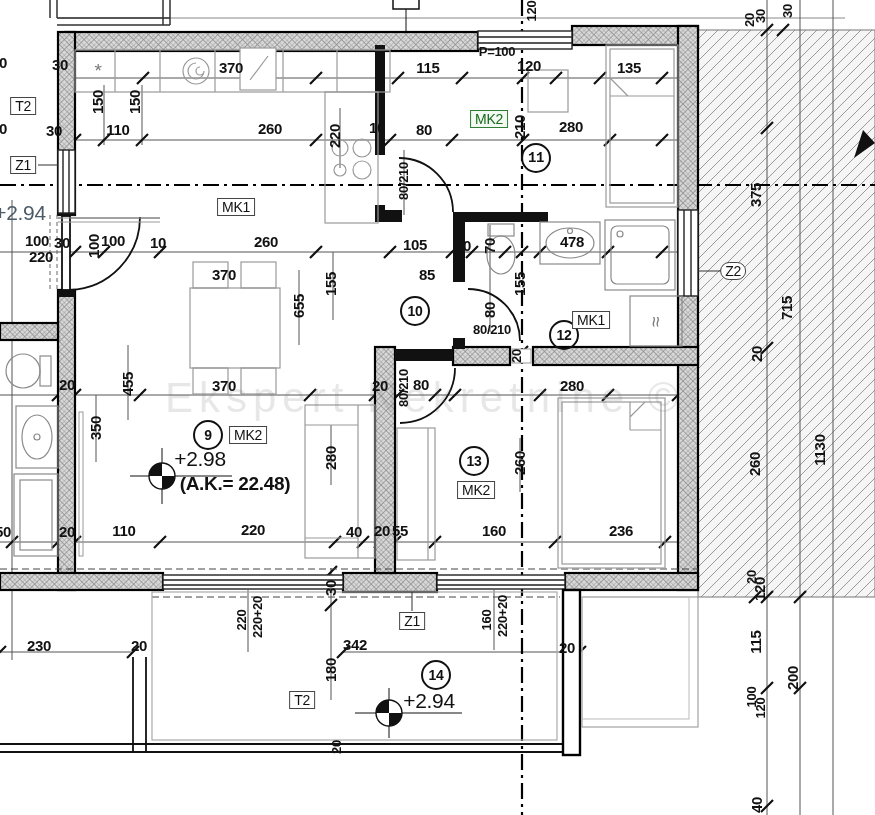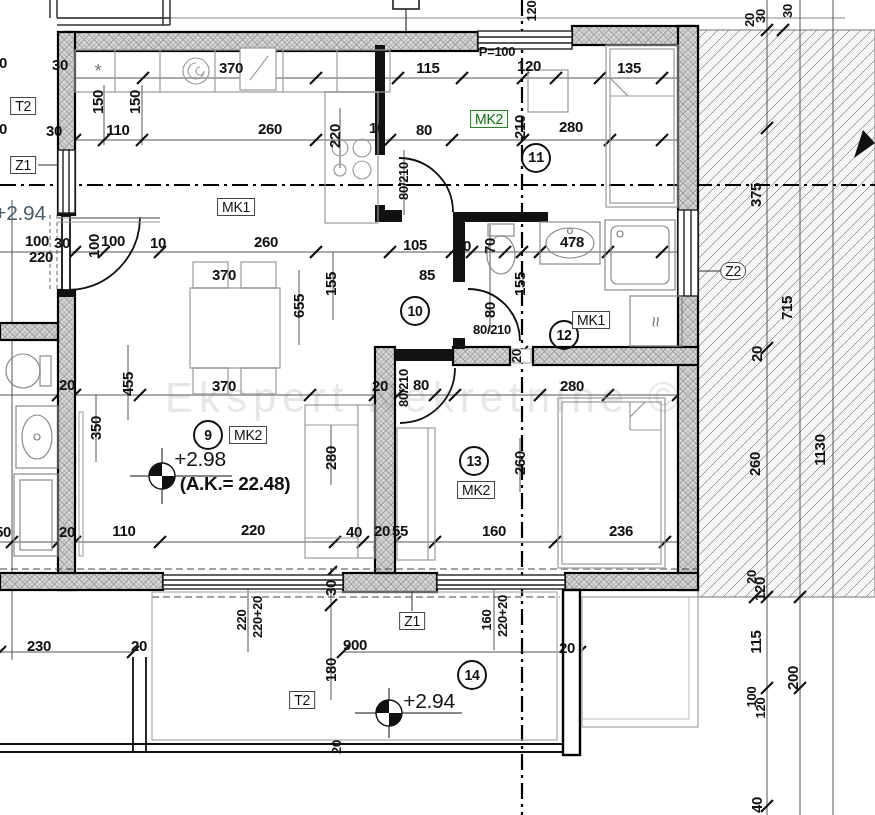--- a/index.html
+++ b/index.html
@@ -382,26 +382,26 @@
       <div class="lb" style="left: 382px; top: 530px; transform: translate(-50%, -50%);">20</div>
       <div class="lb" style="left: 400px; top: 530px; transform: translate(-50%, -50%);">55</div>
       <div class="lb" style="left: 494px; top: 530px; transform: translate(-50%, -50%);">160</div>
       <div class="lb" style="left: 621px; top: 530px; transform: translate(-50%, -50%);">236</div>
       <div class="lb" style="left: 39px; top: 645px; transform: translate(-50%, -50%);">230</div>
       <div class="lb" style="left: 139px; top: 645px; transform: translate(-50%, -50%);">20</div>
       <div class="lb" style="left: 330px; top: 588px; transform: translate(-50%, -50%) rotate(-90deg);">30</div>
       <div class="lb b" style="left: 412px; top: 621px; transform: translate(-50%, -50%);">Z1</div>
       <div class="lb ds" style="left: 241px; top: 620px; transform: translate(-50%, -50%) rotate(-90deg);">220</div>
       <div class="lb ds" style="left: 257px; top: 617px; transform: translate(-50%, -50%) rotate(-90deg);">220+20</div>
-      <div class="lb" style="left: 355px; top: 644px; transform: translate(-50%, -50%);">900</div>
+      <div class="lb" style="left: 355px; top: 644px; transform: translate(-50%, -50%);">342</div>
       <div class="lb" style="left: 330px; top: 670px; transform: translate(-50%, -50%) rotate(-90deg);">180</div>
       <div class="lb ds" style="left: 486px; top: 620px; transform: translate(-50%, -50%) rotate(-90deg);">160</div>
       <div class="lb ds" style="left: 502px; top: 616px; transform: translate(-50%, -50%) rotate(-90deg);">220+20</div>
       <div class="lb b" style="left: 302px; top: 700px; transform: translate(-50%, -50%);">T2</div>
-      <div class="lb c" style="left: 436px; top: 675px; transform: translate(-50%, -50%); margin-left: 36px;">14</div>
+      <div class="lb c" style="left: 436px; top: 675px; transform: translate(-50%, -50%);">14</div>
       <div class="lb e" style="left: 429px; top: 700px; transform: translate(-50%, -50%);">+2.94</div>
       <div class="lb ds" style="left: 336px; top: 747px; transform: translate(-50%, -50%) rotate(-90deg);">20</div>
       <div class="lb" style="left: 567px; top: 647px; transform: translate(-50%, -50%);">20</div>
       <div class="lb ds" style="left: 751px; top: 577px; transform: translate(-50%, -50%) rotate(-90deg);">20</div>
       <div class="lb" style="left: 759px; top: 589px; transform: translate(-50%, -50%) rotate(-90deg);">120</div>
       <div class="lb" style="left: 755px; top: 642px; transform: translate(-50%, -50%) rotate(-90deg);">115</div>
       <div class="lb" style="left: 792px; top: 678px; transform: translate(-50%, -50%) rotate(-90deg);">200</div>
       <div class="lb ds" style="left: 751px; top: 697px; transform: translate(-50%, -50%) rotate(-90deg);">100</div>
       <div class="lb ds" style="left: 760px; top: 708px; transform: translate(-50%, -50%) rotate(-90deg);">120</div>
       <div class="lb" style="left: 756px; top: 805px; transform: translate(-50%, -50%) rotate(-90deg);">40</div>

